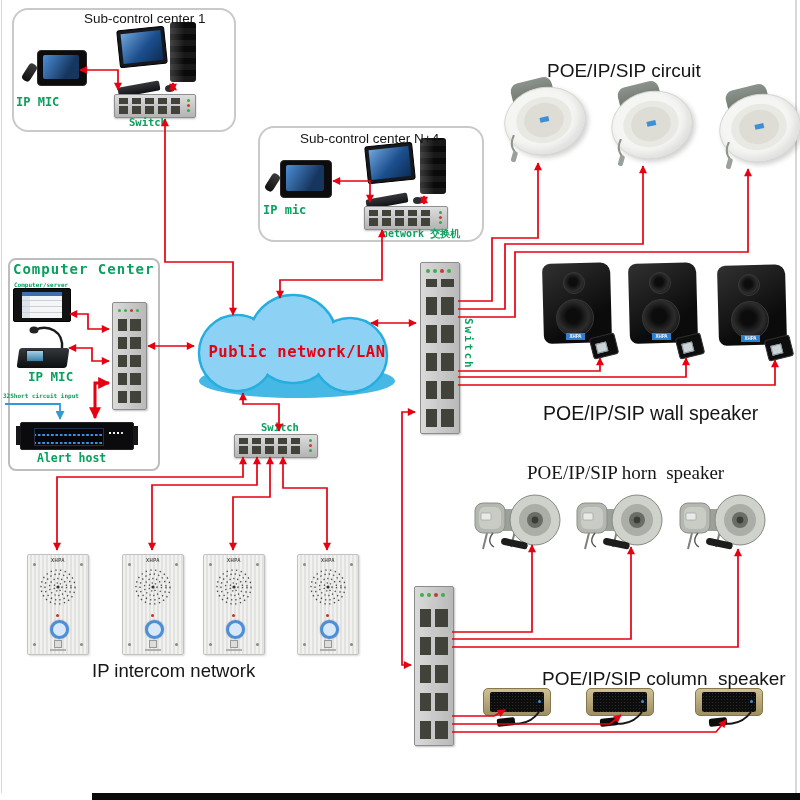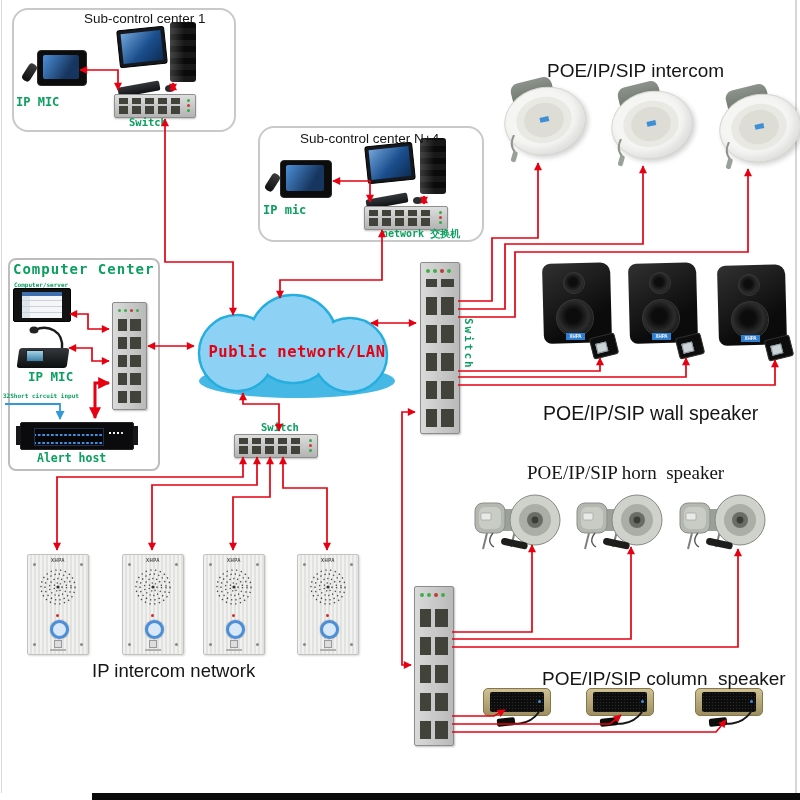--- a/index.html
+++ b/index.html
@@ -212,21 +212,21 @@
   <div class="vsw" style="left:420px;top:262px;width:38px;height:170px;">
     <div class="ld"></div>
     <div class="pp"></div>
   </div>
   <div class="glabel vlab" style="left:462px;top:318px;font-size:11px;">Switch</div>
   <div class="vsw" style="left:414px;top:586px;width:38px;height:158px;">
     <div class="ld"></div>
     <div class="pp"></div>
   </div>
 
-  <div class="btitle" style="left:547px;top:60px;font-size:19px;">POE/IP/SIP intercom</div>
+  <div class="btitle" style="left:547px;top:60px;font-size:19px;">POE/IP/SIP circuit</div>
   <div class="dev ceil" style="left:500px;top:80px;">
     <div class="can"></div>
       <div class="ring"></div>
     <div class="mid"></div>
       <div class="core">
         <div class="chip"></div>
       </div>
     <svg class="cord" width="20" height="28">
         <path d="M8,0 q-5,10 1,17" stroke="#8e938c" stroke-width="2" fill="none"></path>
         <rect x="6" y="16" width="5" height="11" rx="2" fill="#9aa09a" transform="rotate(16 8 21)"></rect>

